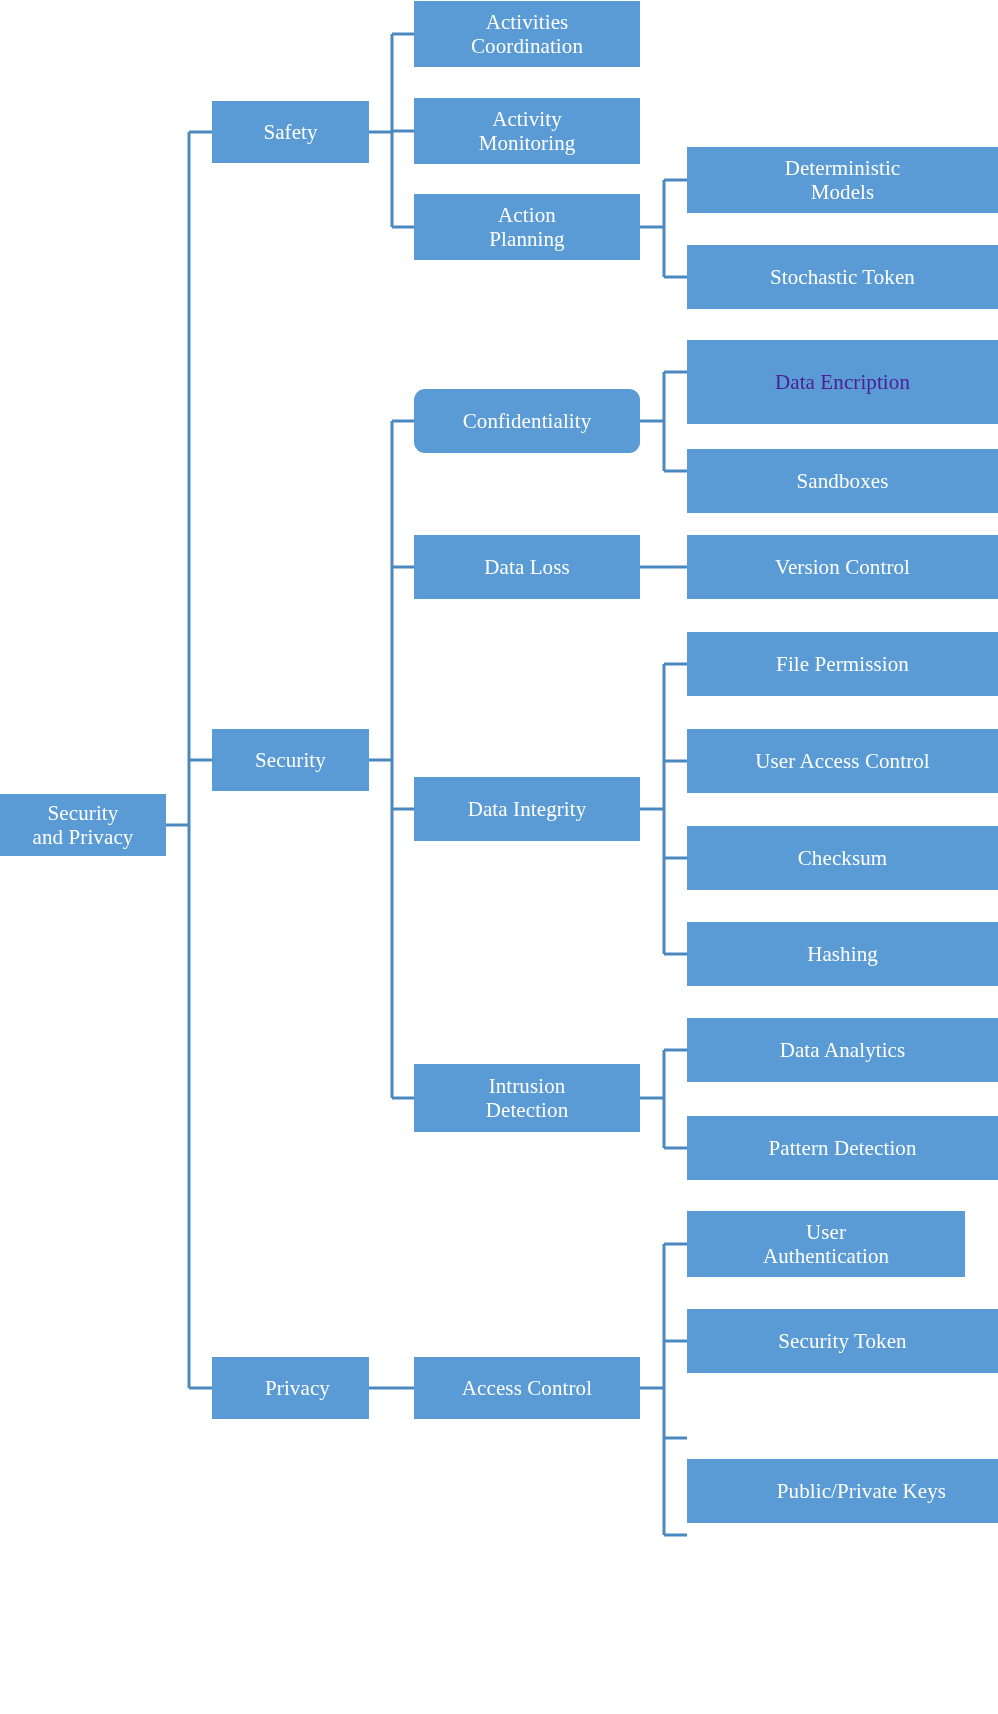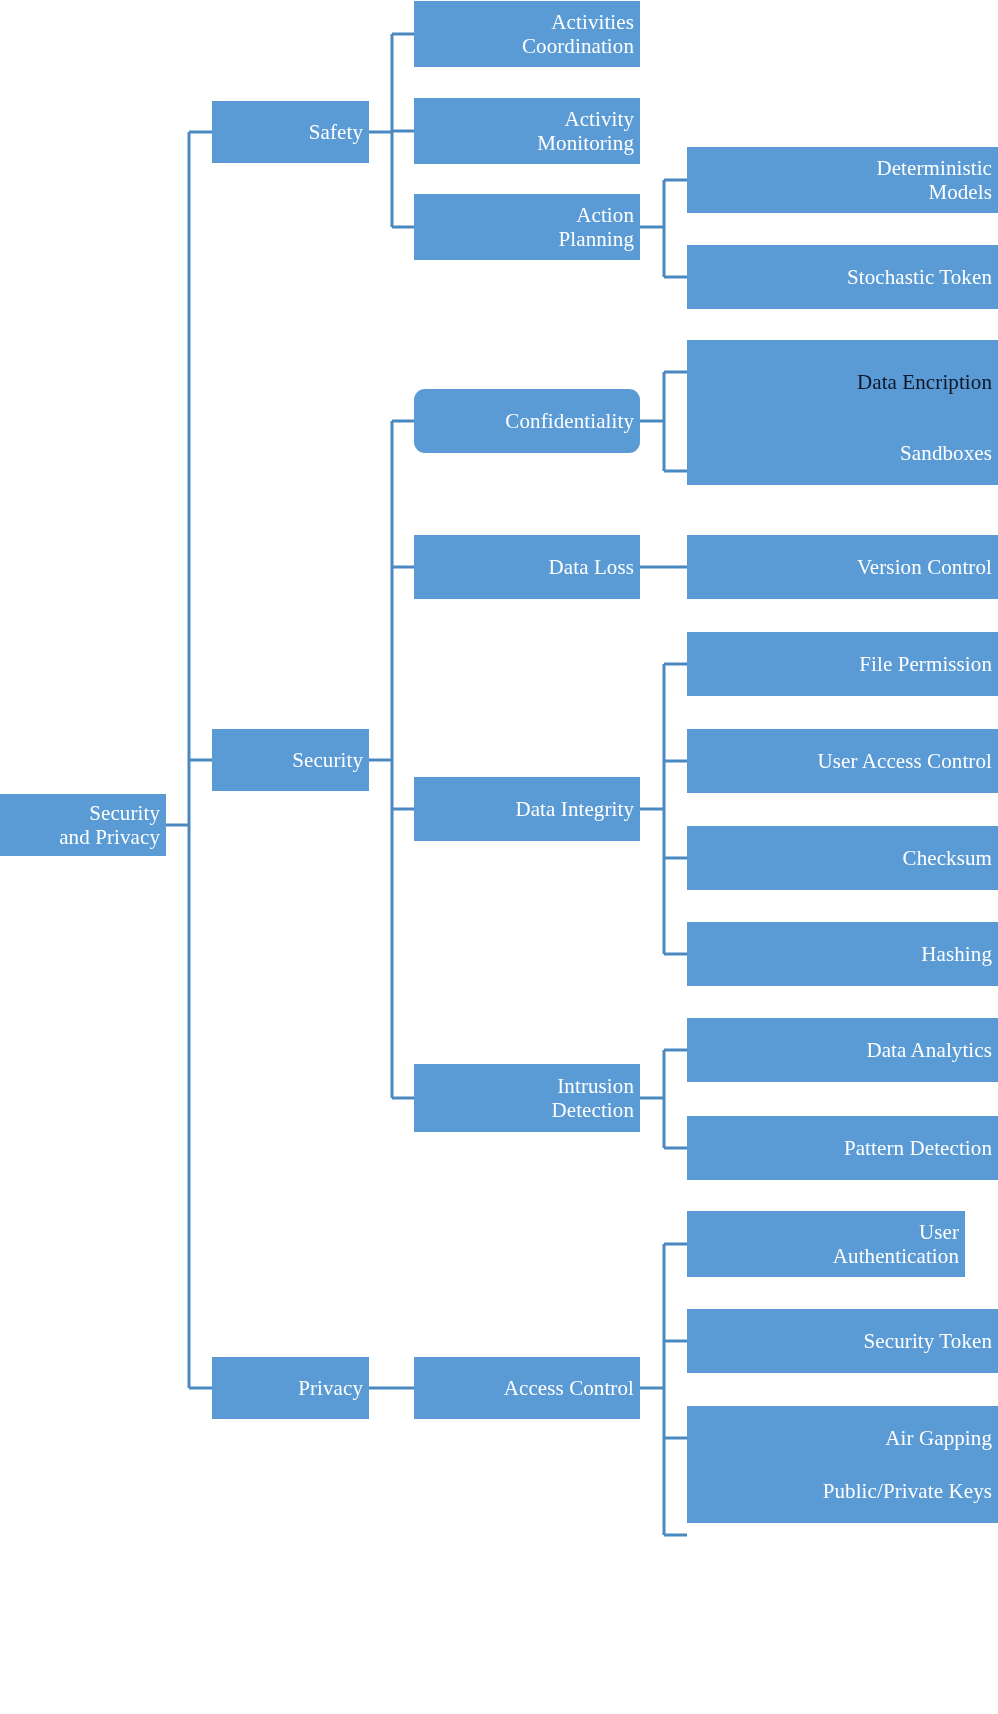--- a/index.html
+++ b/index.html
@@ -36,21 +36,20 @@
     line-height: 1.16;
     font-weight: 400;
     letter-spacing: 0.1px;
     padding: 2px 6px;
     -webkit-font-smoothing: antialiased;
   }
   .node-label {
     display: block;
     width: 100%;
     white-space: pre-line;
-    text-align: right;
   }
 </style>
 </head>
 <body>
 
 <div id="diagram-root">
   <svg id="connector-layer" width="998" height="1714" viewBox="0 0 998 1714">
       <line x1="166" y1="825" x2="189" y2="825" stroke="#4A89C0" stroke-width="3" stroke-linecap="butt"></line>
       <line x1="189" y1="132" x2="189" y2="1388" stroke="#4A89C0" stroke-width="3" stroke-linecap="butt"></line>
       <line x1="189" y1="132" x2="212" y2="132" stroke="#4A89C0" stroke-width="3" stroke-linecap="butt"></line>
@@ -137,24 +136,24 @@
     <div class="node-box" style="left: 414px; top: 1357px; width: 226px; height: 62px; font-size: 21px; background: rgb(91, 155, 213); color: rgb(255, 255, 255);">
       <span class="node-label">Access Control</span>
     </div>
     <div class="node-box" style="left: 687px; top: 147px; width: 311px; height: 66px; font-size: 21px; background: rgb(91, 155, 213); color: rgb(255, 255, 255);">
       <span class="node-label">Deterministic
 Models</span>
     </div>
     <div class="node-box" style="left: 687px; top: 245px; width: 311px; height: 64px; font-size: 21px; background: rgb(91, 155, 213); color: rgb(255, 255, 255);">
       <span class="node-label">Stochastic Token</span>
     </div>
-    <div class="node-box" style="left: 687px; top: 340px; width: 311px; height: 84px; font-size: 21px; background: rgb(91, 155, 213); color: #0f172a;">
+    <div class="node-box" style="left: 687px; top: 340px; width: 311px; height: 84px; font-size: 21px; background: rgb(91, 155, 213); color: #4c1d95;">
       <span class="node-label">Data Encription</span>
     </div>
-    <div class="node-box" style="left: 687px; top: 421px; width: 311px; height: 64px; font-size: 21px; background: rgb(91, 155, 213); color: rgb(255, 255, 255);">
+    <div class="node-box" style="left: 687px; top: 449px; width: 311px; height: 64px; font-size: 21px; background: rgb(91, 155, 213); color: rgb(255, 255, 255);">
       <span class="node-label">Sandboxes</span>
     </div>
     <div class="node-box" style="left: 687px; top: 535px; width: 311px; height: 64px; font-size: 21px; background: rgb(91, 155, 213); color: rgb(255, 255, 255);">
       <span class="node-label">Version Control</span>
     </div>
     <div class="node-box" style="left: 687px; top: 632px; width: 311px; height: 64px; font-size: 21px; background: rgb(91, 155, 213); color: rgb(255, 255, 255);">
       <span class="node-label">File Permission</span>
     </div>
     <div class="node-box" style="left: 687px; top: 729px; width: 311px; height: 64px; font-size: 21px; background: rgb(91, 155, 213); color: rgb(255, 255, 255);">
       <span class="node-label">User Access Control</span>
@@ -171,19 +170,16 @@
     <div class="node-box" style="left: 687px; top: 1116px; width: 311px; height: 64px; font-size: 21px; background: rgb(91, 155, 213); color: rgb(255, 255, 255);">
       <span class="node-label">Pattern Detection</span>
     </div>
     <div class="node-box" style="left: 687px; top: 1211px; width: 278px; height: 66px; font-size: 21px; background: rgb(91, 155, 213); color: rgb(255, 255, 255);">
       <span class="node-label">User
 Authentication</span>
     </div>
     <div class="node-box" style="left: 687px; top: 1309px; width: 311px; height: 64px; font-size: 21px; background: rgb(91, 155, 213); color: rgb(255, 255, 255);">
       <span class="node-label">Security Token</span>
     </div>
-    <div class="node-box" style="left: 687px; top: 1406px; width: 311px; height: 64px; font-size: 21px; background: rgb(91, 155, 213); color: rgb(255, 255, 255);">
-      <span class="node-label">Air Gapping</span>
-    </div>
     <div class="node-box" style="left: 687px; top: 1459px; width: 311px; height: 64px; font-size: 21px; background: rgb(91, 155, 213); color: rgb(255, 255, 255); padding-left: 44px;">
       <span class="node-label">Public/Private Keys</span>
     </div>
   </div>
 
 </body></html>

